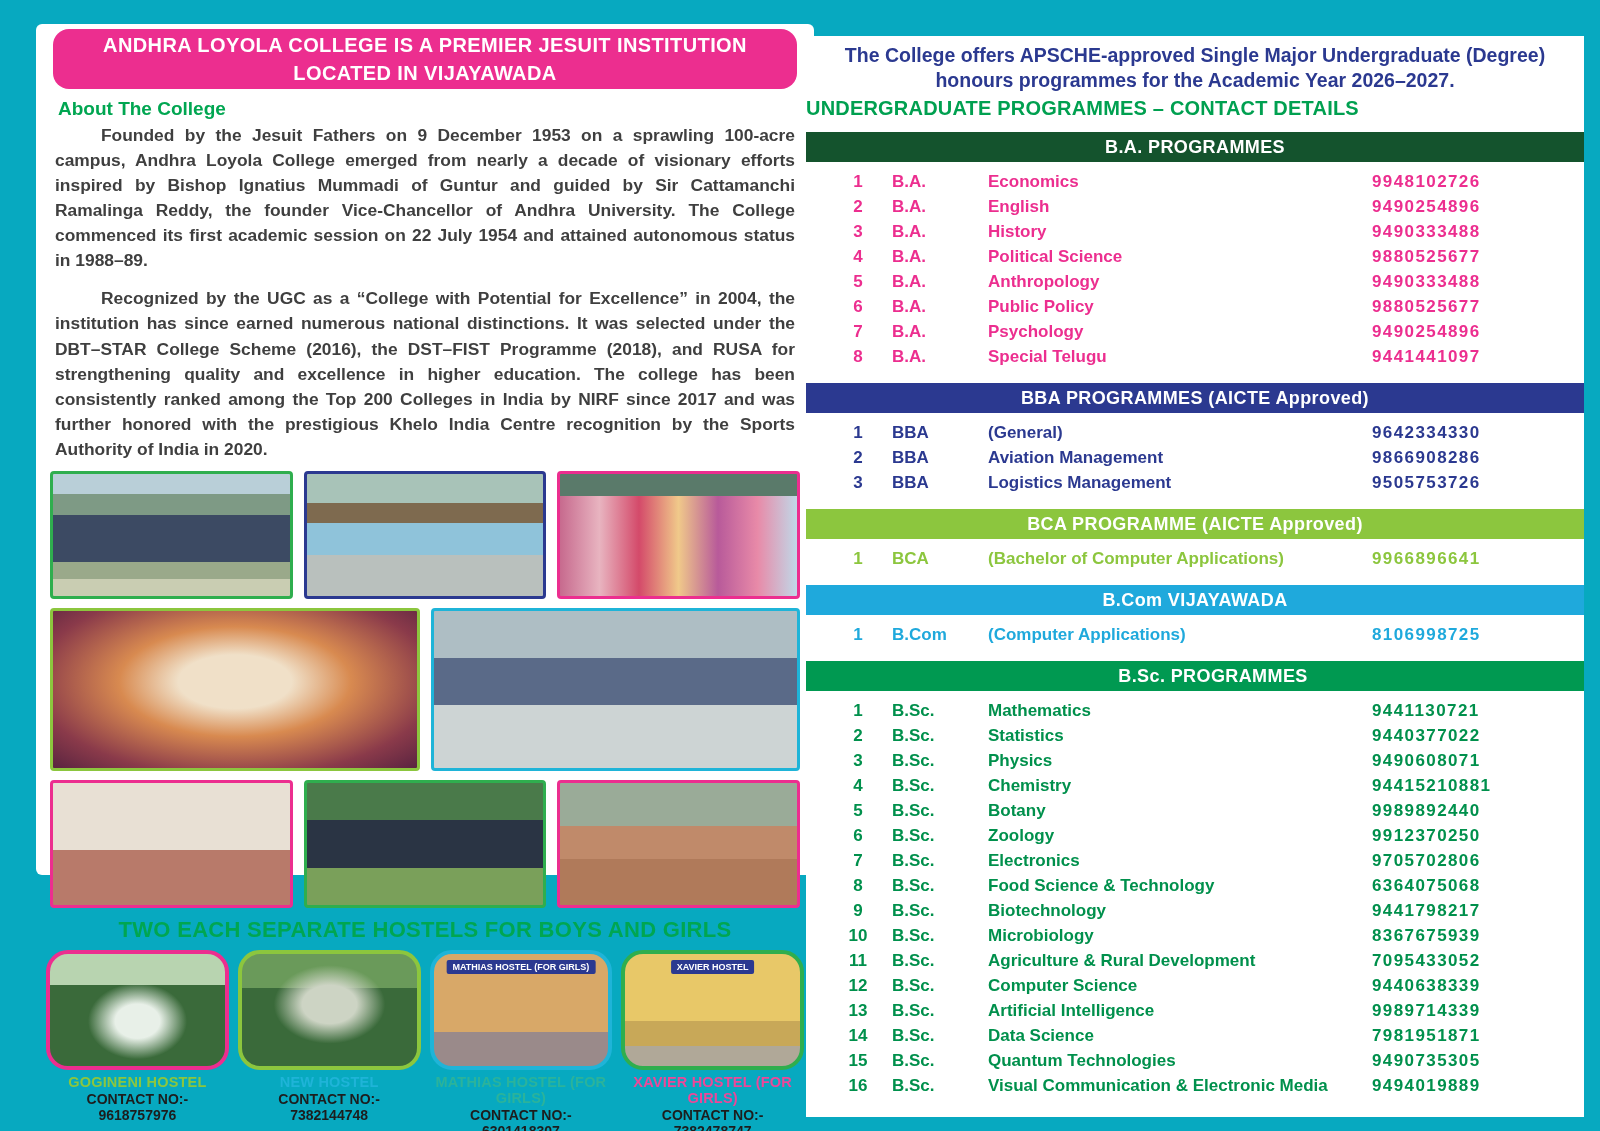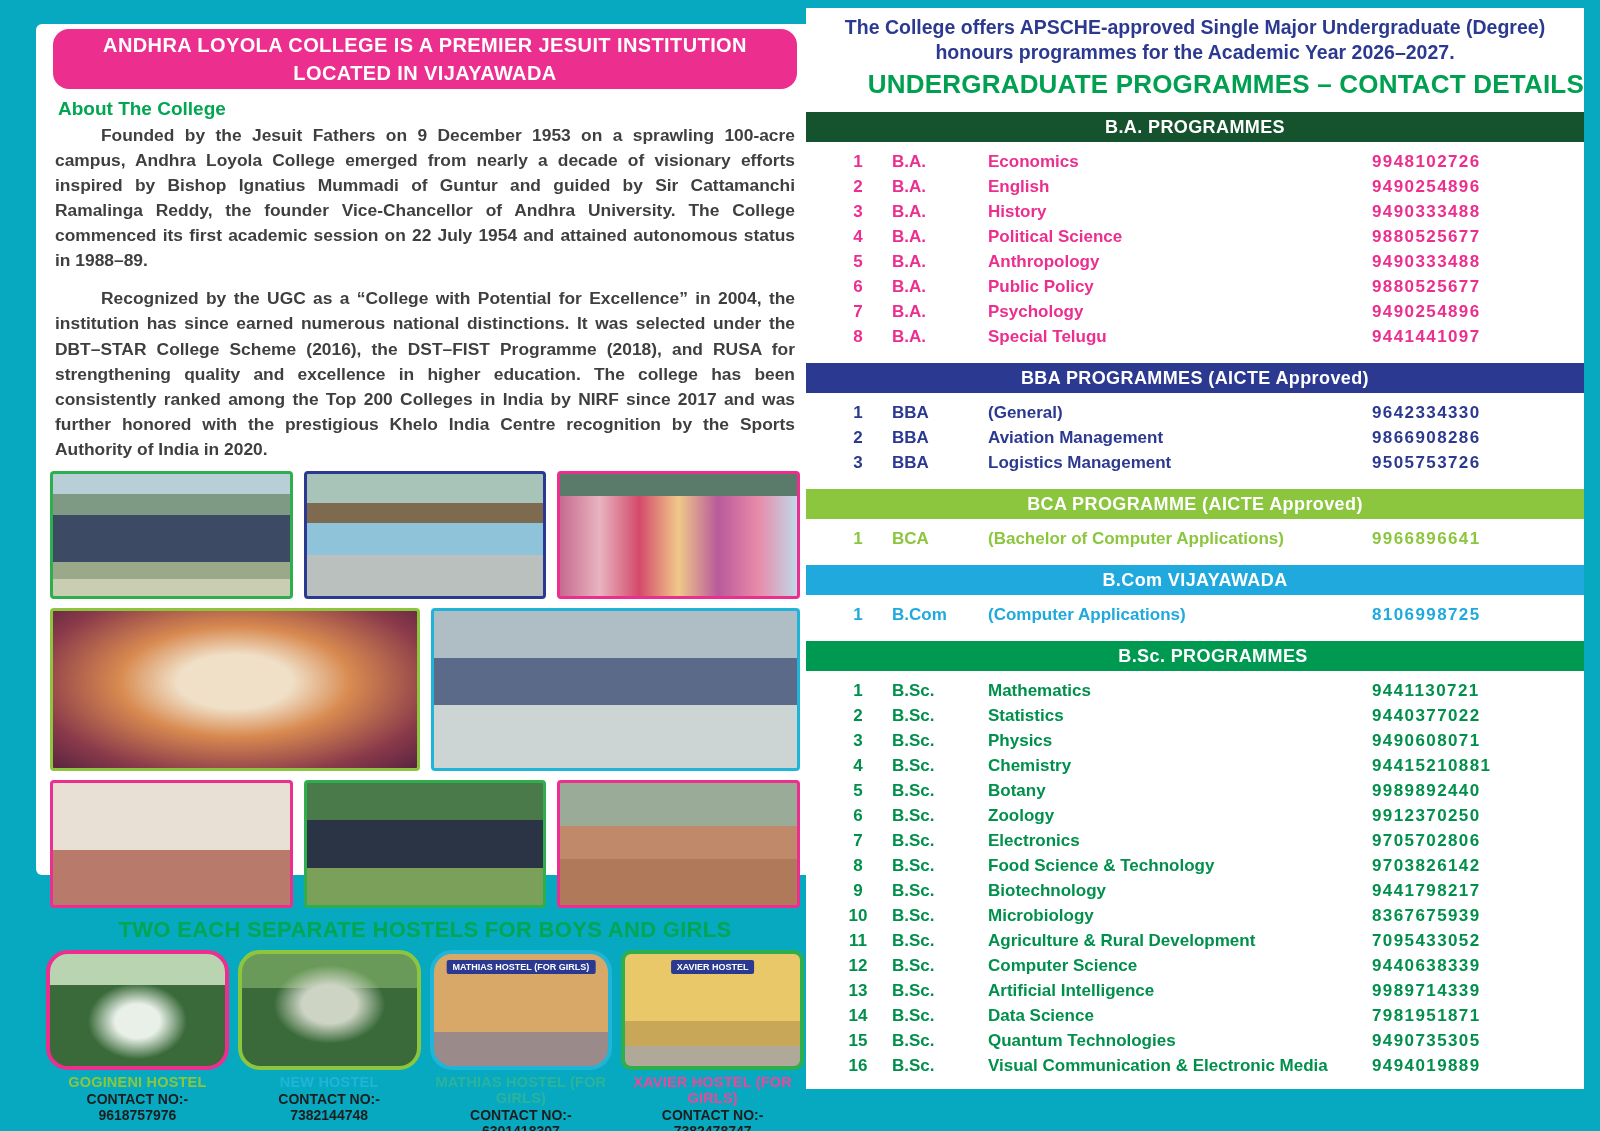--- a/index.html
+++ b/index.html
@@ -1,20 +1,20 @@
 <!DOCTYPE html>
 <html><head>
 <meta charset="utf-8">
 <style>
   html,body{margin:0;padding:0;}
   body{width:1600px;height:1131px;background:#07a9c0;font-family:"Liberation Sans",sans-serif;font-weight:bold;-webkit-font-smoothing:antialiased;}
   .canvas{position:relative;width:1600px;height:1131px;background:#07a9c0;overflow:hidden;}
   .page{position:absolute;background:#ffffff;border-radius:6px;}
   .page-left{left:12px;top:24px;width:778px;height:851px;margin-left:24px;}
-  .page-right{left:806px;top:8px;width:778px;height:1081px;border-radius:0;}
+  .page-right{left:806px;top:36px;width:778px;height:1081px;border-radius:0;}
 
   
   .pink-banner{margin:5px auto 0;width:744px;height:60px;background:#ec2e8f;border-radius:16px;
     color:#fff;text-align:center;font-size:20px;line-height:28px;letter-spacing:.4px;
     display:flex;flex-direction:column;justify-content:center;}
   .about-heading{color:#00a651;font-size:19px;margin:9px 20px 3px 22px;}
   .para{margin:0 19px;color:#3f3f3f;font-size:17.4px;line-height:1.44;text-align:justify;text-indent:46px;}
   .para+.para{margin-top:13px;}
 
   .collage{padding:9px 14px 0;}
@@ -38,21 +38,21 @@
   .hostel-row{display:flex;gap:9px;padding:0 10px;}
   .hostel{flex:1;text-align:center;}
   .hostel-photo{height:112px;border:4px solid;border-radius:22px;position:relative;overflow:hidden;}
   .photo-sign{position:absolute;top:6px;left:50%;transform:translateX(-50%);background:#2b3990;color:#fff;
     font-size:9px;padding:2px 6px;border-radius:2px;white-space:nowrap;}
   .hostel-name{font-size:14.5px;margin-top:4px;letter-spacing:.2px;}
   .hostel-contact{font-size:14px;color:#1d1d1d;margin-top:1px;}
 
   
   .intro{color:#2b3990;text-align:center;font-size:19.5px;line-height:25px;margin-top:7px;}
-  .subhead{color:#00a050;text-align:right;font-size:26px;letter-spacing:.2px;margin-top:4px;}
+  .subhead{color:#00a050;text-align:left;font-size:20px;letter-spacing:.2px;margin-top:4px;}
   .prog-section{margin-top:12px;}
   .banner{height:30px;line-height:30px;color:#fff;text-align:center;font-size:18px;letter-spacing:.4px;}
   .rows{padding:7px 0 2px;}
   .row{display:flex;align-items:center;height:25px;font-size:17px;padding-left:38px;}
   .c-num{width:28px;text-align:center;}
   .c-deg{width:96px;margin-left:20px;}
   .c-sub{flex:1;}
   .c-phone{width:212px;letter-spacing:1.4px;}
 </style>
 </head>
@@ -99,21 +99,21 @@
           <div class="hostel-contact">CONTACT NO:- 7382144748</div>
         </div>
         <div class="hostel">
           <div class="hostel-photo scene-entrance1" style="border-color: rgb(31, 180, 216);">
             <div class="photo-sign">MATHIAS HOSTEL (FOR GIRLS)</div>
           </div>
           <div class="hostel-name" style="color: rgb(43, 179, 155);">MATHIAS HOSTEL (FOR GIRLS)</div>
           <div class="hostel-contact">CONTACT NO:- 6301418307</div>
         </div>
         <div class="hostel">
-          <div class="hostel-photo scene-entrance2" style="border-color: rgb(47, 174, 78); border-radius: 10px;">
+          <div class="hostel-photo scene-entrance2" style="border-color: rgb(47, 174, 78);">
             <div class="photo-sign">XAVIER HOSTEL</div>
           </div>
           <div class="hostel-name" style="color: rgb(236, 72, 153);">XAVIER HOSTEL (FOR GIRLS)</div>
           <div class="hostel-contact">CONTACT NO:- 7382478747</div>
         </div>
       </div>
   </div>
 
   <div class="page page-right">
     <div class="intro">
@@ -262,21 +262,21 @@
             <div class="row">
               <div class="c-num">7</div>
               <div class="c-deg">B.Sc.</div>
               <div class="c-sub">Electronics</div>
               <div class="c-phone">9705702806</div>
             </div>
             <div class="row">
               <div class="c-num">8</div>
               <div class="c-deg">B.Sc.</div>
               <div class="c-sub">Food Science &amp; Technology</div>
-              <div class="c-phone">9703826142</div>
+              <div class="c-phone">6364075068</div>
             </div>
             <div class="row">
               <div class="c-num">9</div>
               <div class="c-deg">B.Sc.</div>
               <div class="c-sub">Biotechnology</div>
               <div class="c-phone">9441798217</div>
             </div>
             <div class="row">
               <div class="c-num">10</div>
               <div class="c-deg">B.Sc.</div>

